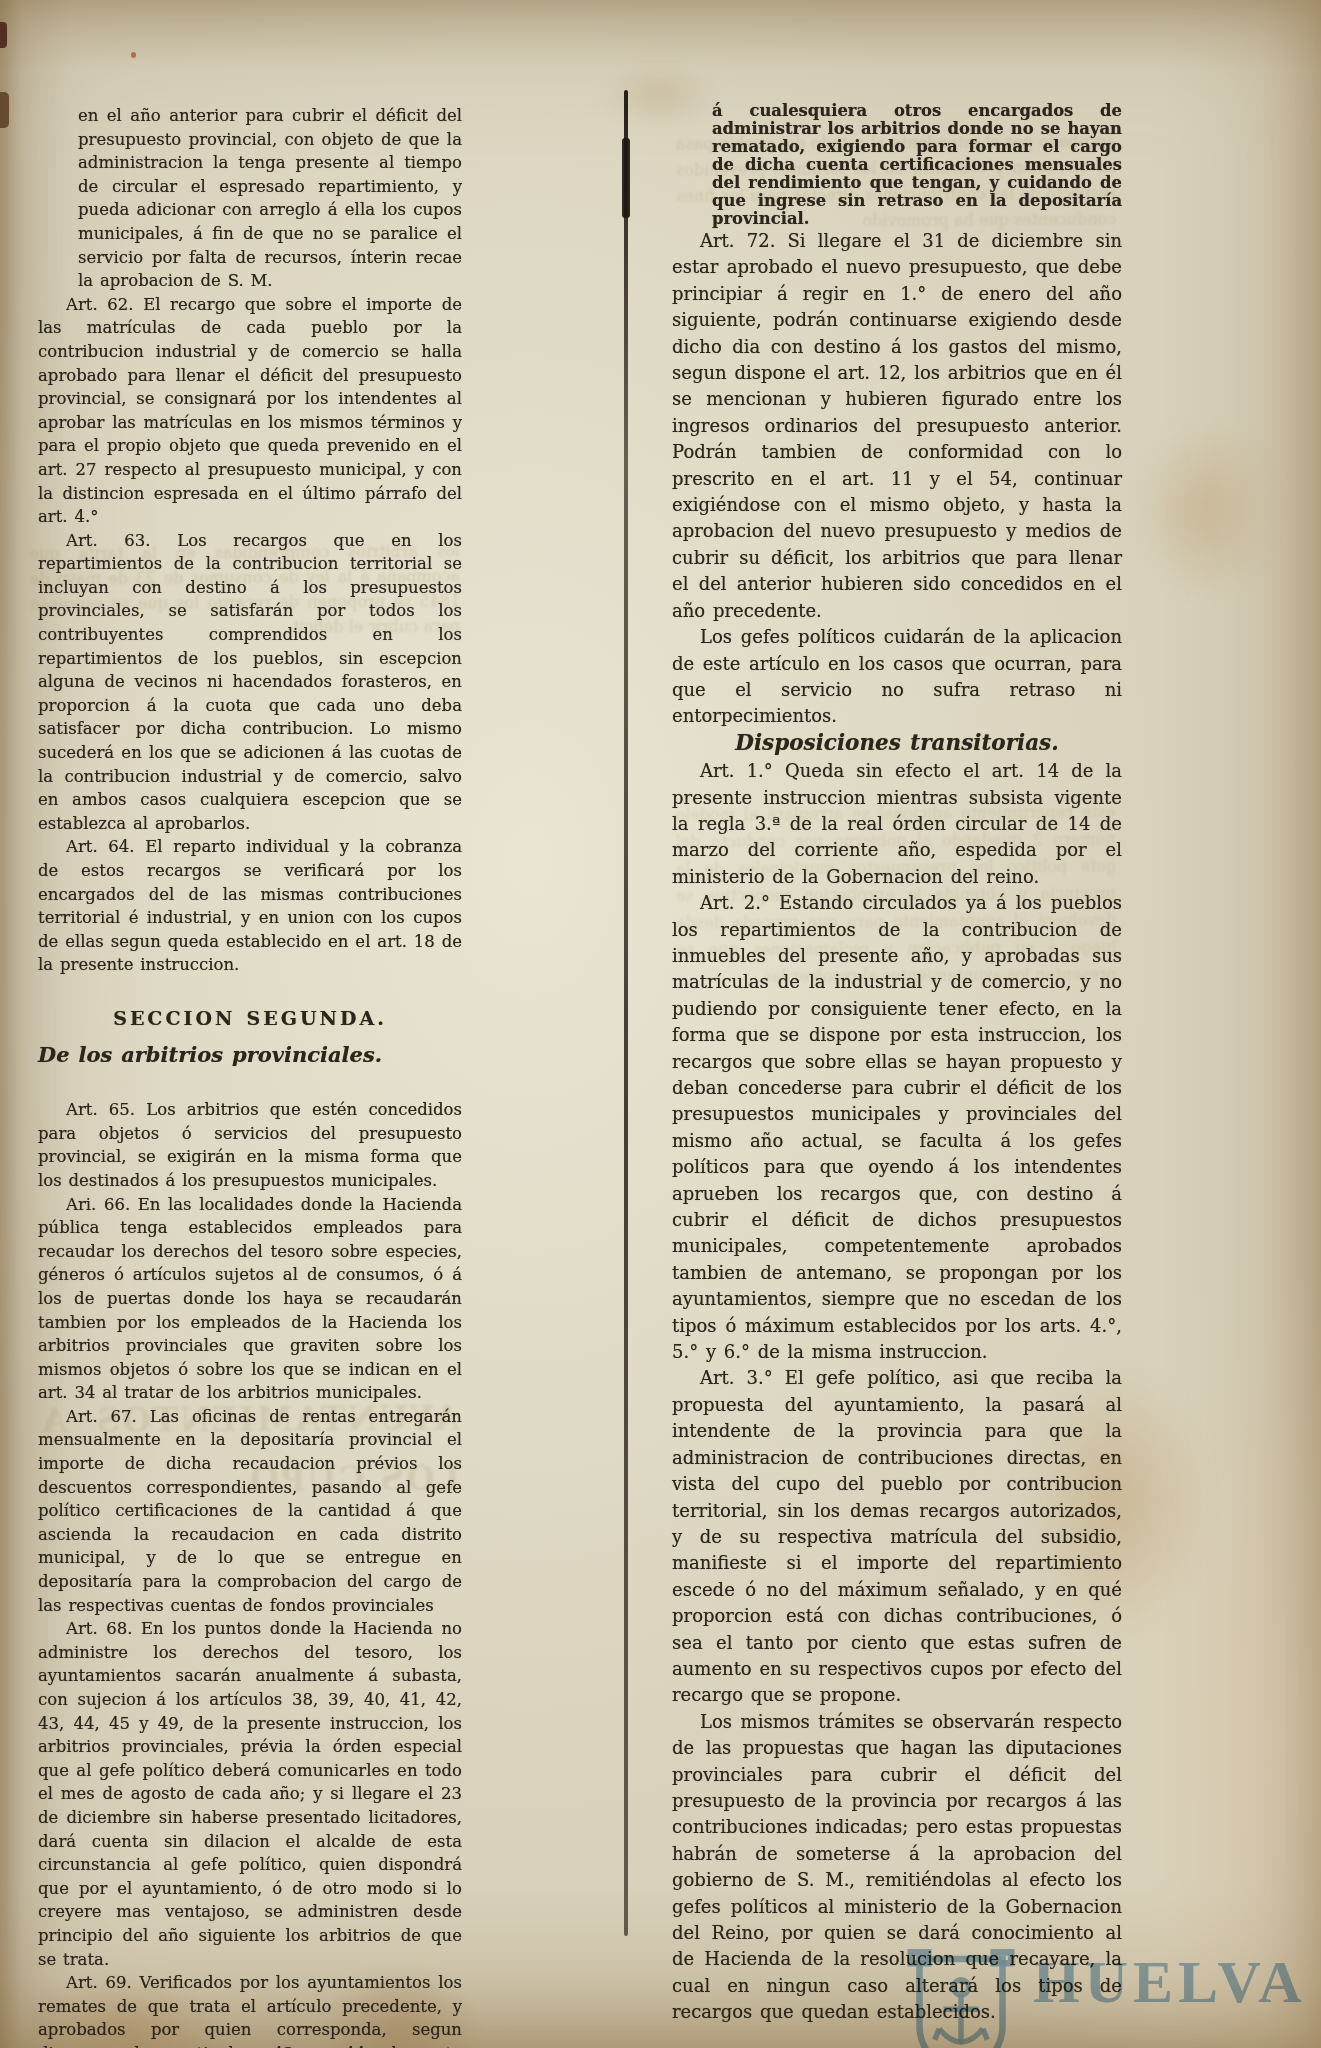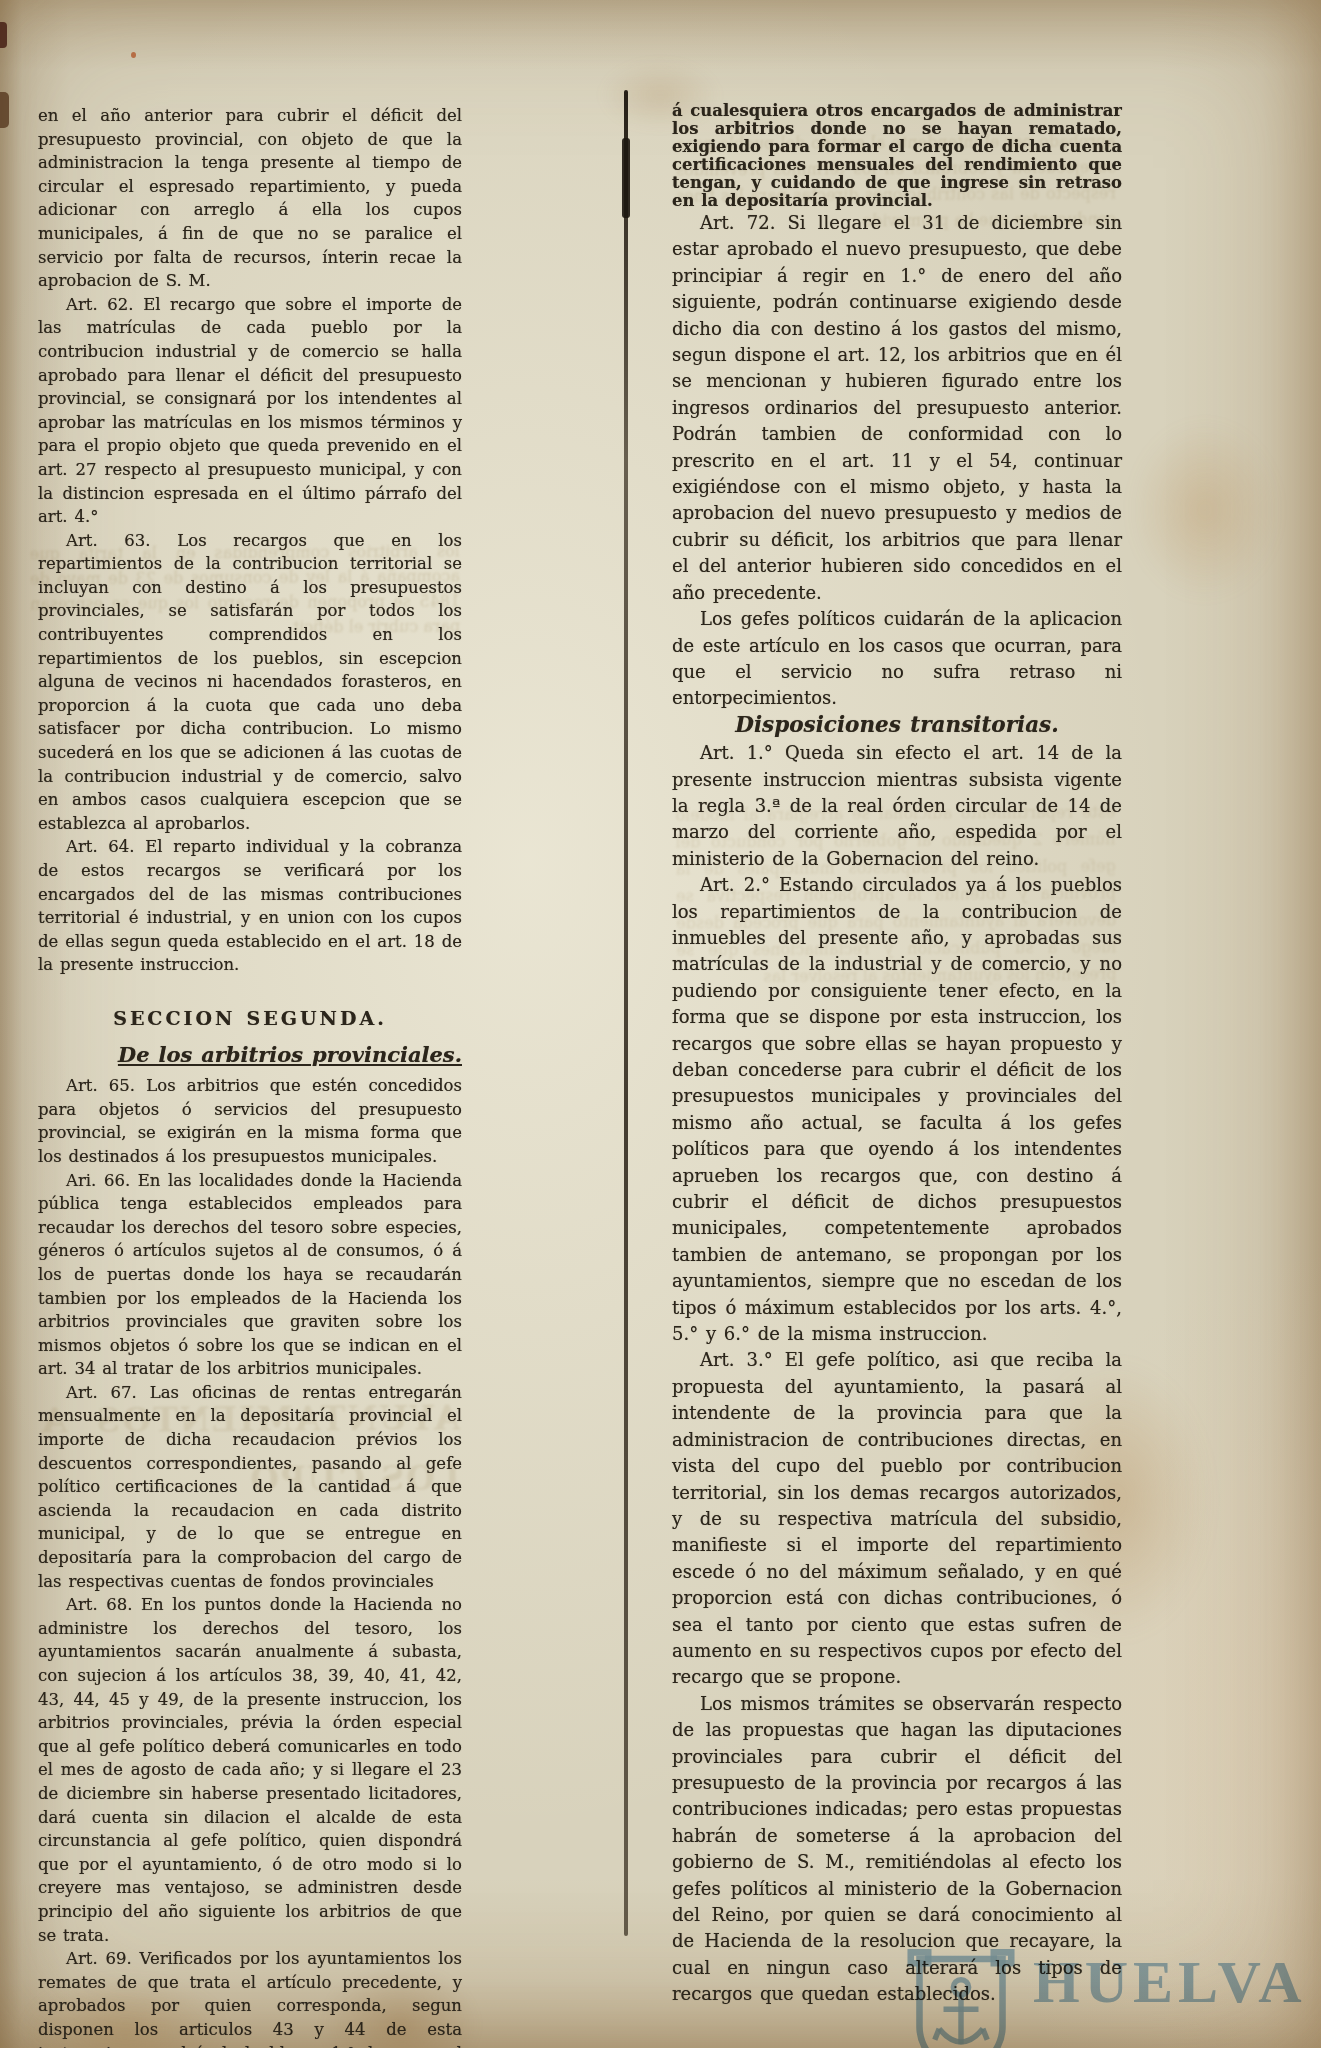--- a/index.html
+++ b/index.html
@@ -16,25 +16,25 @@
       linear-gradient(180deg, rgba(150,118,72,0.25) 0px, rgba(0,0,0,0) 70px);
     box-shadow: inset 0 0 140px rgba(118,90,52,0.35), inset 0 0 36px rgba(118,90,52,0.22);
     font-family:"DejaVu Serif","Liberation Serif",serif;
     color:#2b251b;
   }
   .col{position:absolute;text-align:justify;}
   #col-left{left:38px;top:104px;width:424px;font-size:16.5px;line-height:23.6px;word-spacing:1.6px;}
   #col-right{left:672px;top:102px;width:450px;font-size:18px;line-height:26.4px;word-spacing:2px;}
   p{margin:0;padding:0;}
   p.art{text-indent:28px;}
-  p.cont{text-indent:0;}
+  p.cont{text-indent:0;margin-left:40px;}
   p.heavy{font-weight:bold;line-height:18px;font-size:16.4px;word-spacing:1.2px;}
   .ink{text-shadow:0 0 0.7px rgba(43,35,20,0.55);}
   h3.section-heading{margin:30px 0 12px;text-align:center;font-size:19px;letter-spacing:3px;font-weight:bold;text-indent:0;}
-  h4.section-sub{margin:8px 0 8px;text-align:right;font-size:21px;font-style:italic;font-weight:bold;text-indent:0;text-decoration:underline;}
+  h4.section-sub{margin:8px 0 32px;text-align:left;font-size:21px;font-style:italic;font-weight:bold;text-indent:0;}
   h3.chapter-heading{margin:28px 0 24px;text-align:center;font-size:24px;letter-spacing:2px;font-weight:bold;text-indent:0;}
   h4.chapter-sub{margin:0 0 2px;text-align:center;font-size:21.5px;font-style:italic;font-weight:bold;text-indent:0;}
   #divider{position:absolute;left:624px;top:90px;width:4px;height:1846px;border-radius:2px;
     background:linear-gradient(180deg, rgba(28,22,14,0.95) 0%, rgba(52,42,28,0.7) 20%, rgba(40,32,21,0.85) 55%, rgba(52,42,28,0.7) 100%);}
   #divider-blob{position:absolute;left:622px;top:138px;width:8px;height:80px;background:#1d1710;border-radius:3px;opacity:0.9;}
   .bleed{position:absolute;transform:scaleX(-1) rotate(0.4deg);color:#8a7340;filter:blur(0.8px);
     text-align:justify;pointer-events:none;}
   #bleed-l1{left:30px;top:540px;width:430px;font-size:16px;line-height:25px;opacity:0.20;}
   #bleed-l2{left:40px;top:1390px;width:420px;font-size:33px;line-height:60px;opacity:0.13;font-weight:bold;letter-spacing:2px;}
   #bleed-r1{left:676px;top:130px;width:440px;font-size:16px;line-height:26px;opacity:0.17;}

